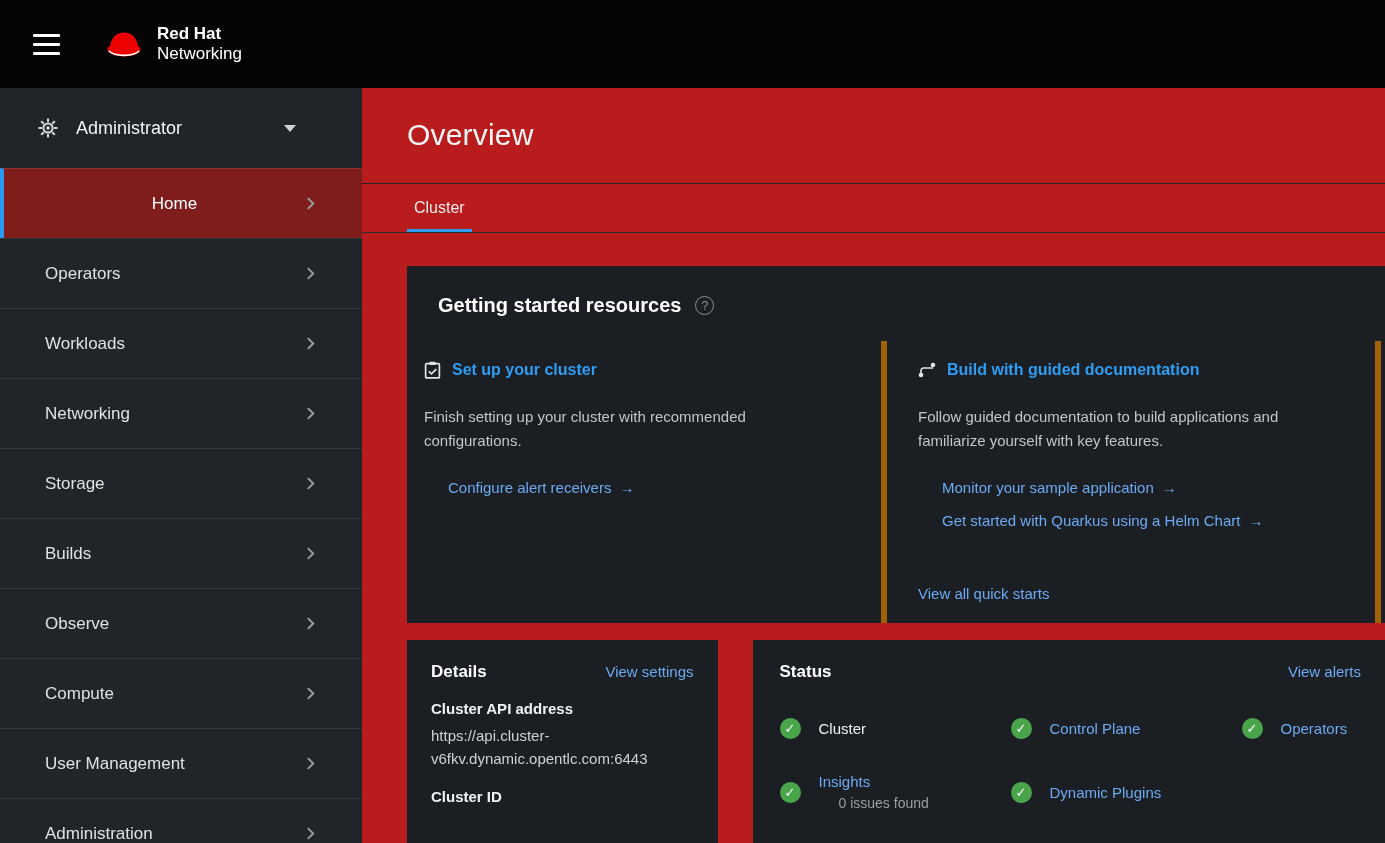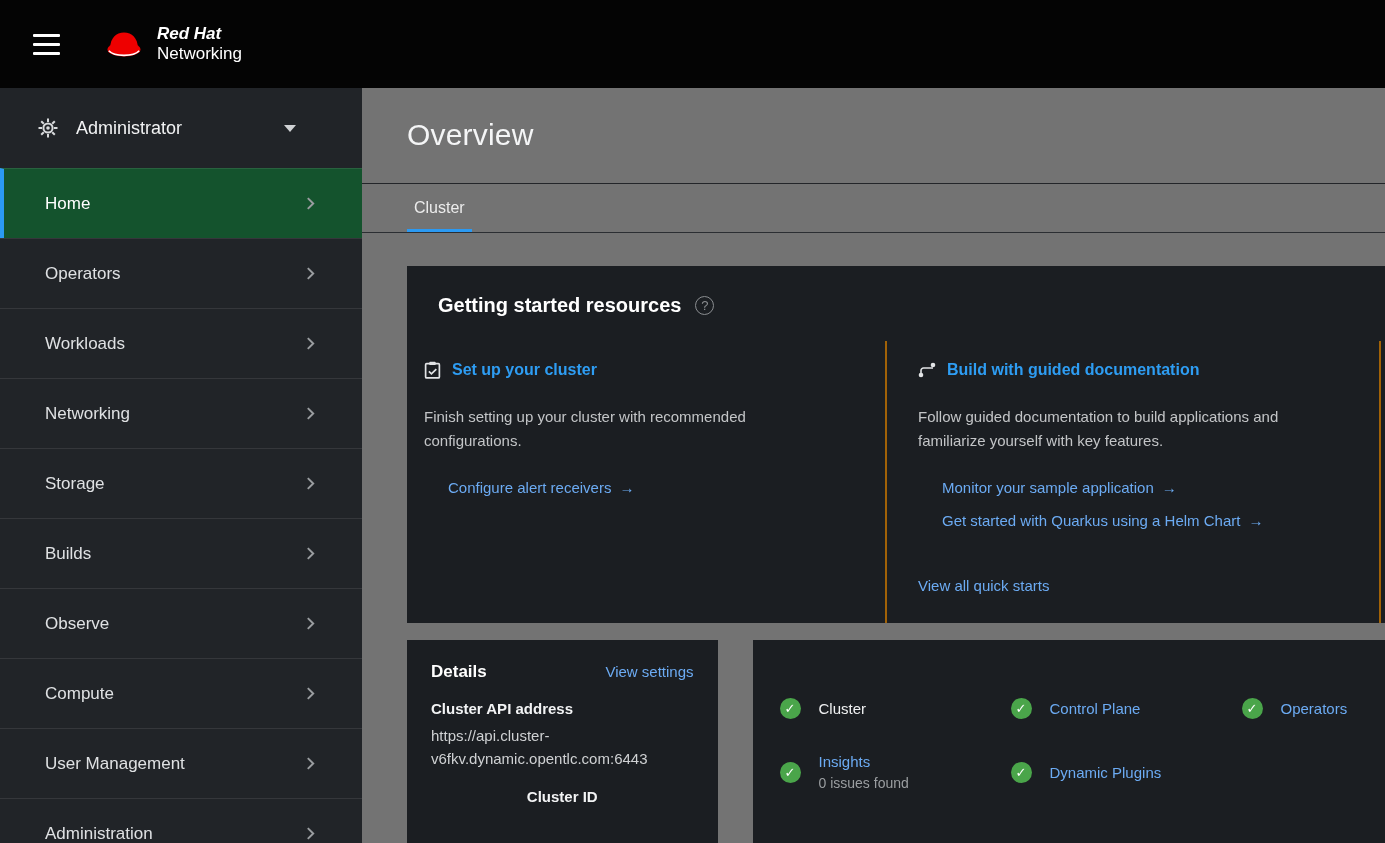--- a/index.html
+++ b/index.html
@@ -10,84 +10,84 @@
     font-family: "Liberation Sans", "DejaVu Sans", sans-serif;
   }
   .app { display: flex; flex-direction: column; height: 100%; }
 
   
   .masthead { height: 88px; flex: 0 0 88px; background: #040404; display: flex; align-items: center; padding-left: 33px; }
   .hamburger { background: none; border: none; width: 27px; height: 21px; padding: 0; display: flex; flex-direction: column; justify-content: space-between; cursor: pointer; }
   .hamburger span { display: block; height: 3px; background: #fff; border-radius: 1px; }
   .brand { display: flex; align-items: center; gap: 13px; margin-left: 44px; }
   .brand-text { line-height: 1.2; font-size: 17px; color: #fff; }
-  .brand-top { font-weight: 700; font-style: italic; }
+  .brand-top { font-weight: 700; }
   .brand-bottom { font-weight: 400; }
 
   
   .frame { flex: 1; display: flex; min-height: 0; }
 
   
   .sidebar { width: 362px; flex: 0 0 362px; background: #212428; display: flex; flex-direction: column; }
   .perspective { height: 80px; flex: 0 0 80px; display: flex; align-items: center; padding: 0 66px 0 38px; cursor: pointer; }
   .perspective .plabel { margin-left: 18px; font-size: 18px; color: #f2f3f4; flex: 1; }
   .caret { width: 0; height: 0; border-left: 6px solid transparent; border-right: 6px solid transparent; border-top: 7px solid #d0d2d4; }
   .nav { list-style: none; margin: 0; padding: 0; }
   .nav-item { height: 70px; display: flex; align-items: center; padding: 0 45px; border-top: 1px solid rgba(255,255,255,.09); font-size: 17px; color: #dfe1e3; cursor: pointer; }
   .nav-item .nlabel { flex: 1; }
-  .nav-item.active { background: #14532d; border-left: 4px solid #2b9af3; padding-left: 41px; color: #fff; }
-
-  
-  .content { flex: 1; min-width: 0; overflow: hidden; background: #737373; }
+  .nav-item.active { background: #7f1d1d; border-left: 4px solid #2b9af3; padding-left: 41px; color: #fff; text-align: center; }
+
+  
+  .content { flex: 1; min-width: 0; overflow: hidden; background: #b91c1c; }
   .page-header { padding: 30px 0 0 45px; }
   h1 { margin: 0; font-size: 30px; font-weight: 400; color: #f4f5f6; letter-spacing: .2px; }
   .tabs { margin-top: 31px; border-top: 1px solid #232529; border-bottom: 1px solid #2b2e32; }
   .tab { display: inline-block; margin-left: 45px; padding: 15px 7px 12px; font-size: 16px; color: #ececec; border-bottom: 3px solid #2b9af3; cursor: pointer; }
 
   .dashboard { padding: 33px 0 0 45px; }
   .card { background: #1b1e22; }
 
   
   .gs-card { width: 1330px; }
   .gs-header { display: flex; align-items: center; gap: 14px; padding: 28px 30px 24px 31px; }
   .gs-title { font-size: 20px; font-weight: 700; color: #fff; }
   .qmark { width: 19px; height: 19px; border: 1.5px solid #8a8d90; border-radius: 50%; color: #8a8d90; font-size: 13px; display: inline-flex; align-items: center; justify-content: center; cursor: pointer; }
   .gs-cols { display: flex; height: 282px; }
-  .gs-col { display: flex; flex-direction: column; border-right: 2px solid #a16207; padding: 0 30px 28px 17px; width: 480px; }
+  .gs-col { display: flex; flex-direction: column; border-right: 6px solid #a16207; padding: 0 30px 20px 17px; width: 480px; }
   .gs-col.col2 { width: 494px; padding-left: 31px; }
   .gs-col.col3 { width: 356px; border-right: 1px solid #3a3e43; padding: 0; }
   .col-head { display: flex; align-items: center; gap: 11px; color: #2e9df3; font-weight: 700; font-size: 16px; margin: 20px 0 26px; cursor: pointer; }
   .col-head .ico { color: #e2e4e6; display: inline-flex; }
   .col-desc { color: #c3c5c7; font-size: 15px; line-height: 24px; margin: 0 10px 26px 0; }
   .link { color: #6cabf3; font-size: 15px; cursor: pointer; display: inline-flex; align-items: center; gap: 8px; }
   .arrow { font-size: 15px; }
   .col-links { display: flex; flex-direction: column; gap: 16px; padding-left: 24px; align-items: flex-start; }
   .col-footer { margin-top: auto; }
 
   
   .row2 { display: flex; gap: 35px; margin-top: 17px; }
   .sm-card { padding: 22px 24px; }
   .details-card { width: 341px; height: 230px; }
   .status-card { width: 700px; height: 230px; padding-left: 27px; }
   .card-head { display: flex; justify-content: space-between; align-items: baseline; }
   .card-title { font-size: 17px; font-weight: 700; color: #fff; }
   .card-action { white-space: nowrap; font-size: 15px; }
 
   .fields { margin-top: 18px; }
-  .field + .field { margin-top: 18px; text-align: center; }
+  .field + .field { margin-top: 18px; }
   .field-label { font-size: 15px; font-weight: 700; color: #f2f3f4; margin-bottom: 7px; }
   .field-value { font-size: 15px; color: #cfd1d3; line-height: 23px; overflow-wrap: break-word; word-break: break-word; }
 
   .status-grid { display: grid; grid-template-columns: 231px 231px 1fr; margin-top: 36px; row-gap: 34px; }
   .status-item { display: flex; align-items: center; gap: 18px; }
   .check { width: 21px; height: 21px; flex: 0 0 21px; border-radius: 50%; background: #4aa54a; color: #fff; font-size: 13px; font-weight: 700; display: inline-flex; align-items: center; justify-content: center; }
   .status-txt { display: flex; flex-direction: column; }
   .status-label { font-size: 15px; }
   .status-item.plain .status-label { color: #f0f1f2; cursor: default; }
-  .status-sub { font-size: 14px; color: #9b9ea1; margin-top: 5px; }
+  .status-sub { font-size: 14px; color: #9b9ea1; margin-top: 5px; margin-left: 20px; }
 </style>
 </head>
 <body>
 
 <div class="app">
 
   <header class="masthead">
     <button class="hamburger">
       <span></span>
         <span></span>
@@ -273,20 +273,24 @@
                 <div class="field-label">Cluster API address</div>
                 <div class="field-value">https://api.cluster-v6fkv.dynamic.opentlc.com:6443</div>
               </div>
               <div class="field">
                 <div class="field-label">Cluster ID</div>
               </div>
             </div>
           </section>
 
           <section class="card sm-card status-card">
+            <div class="card-head">
+              <span class="card-title">Status</span>
+              <span class="link card-action">View alerts</span>
+            </div>
             <div class="status-grid">
               <div class="status-item plain">
                 <span class="check">✓</span>
                 <span class="status-txt">
                     <span class="status-label">Cluster</span>
                   </span>
               </div>
               <div class="status-item">
                 <span class="check">✓</span>
                 <span class="status-txt">

